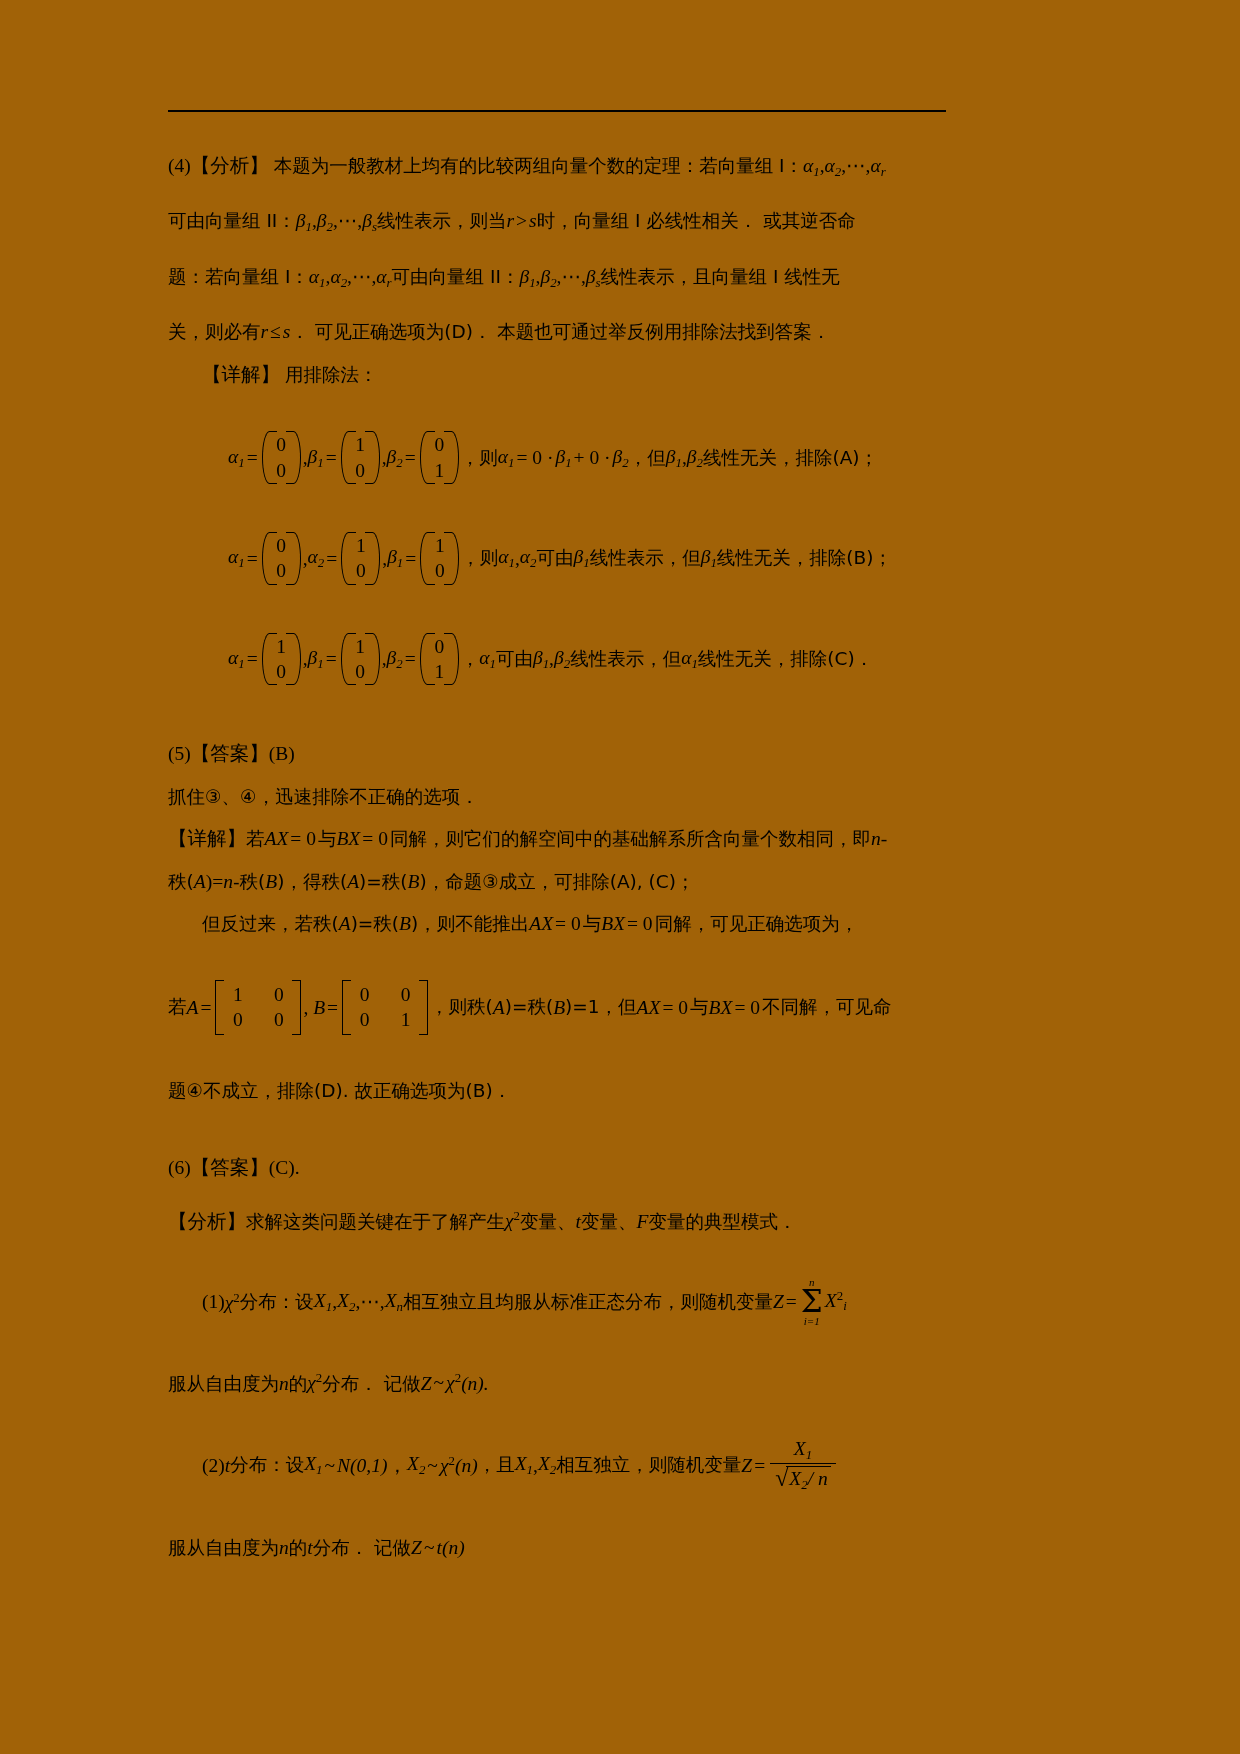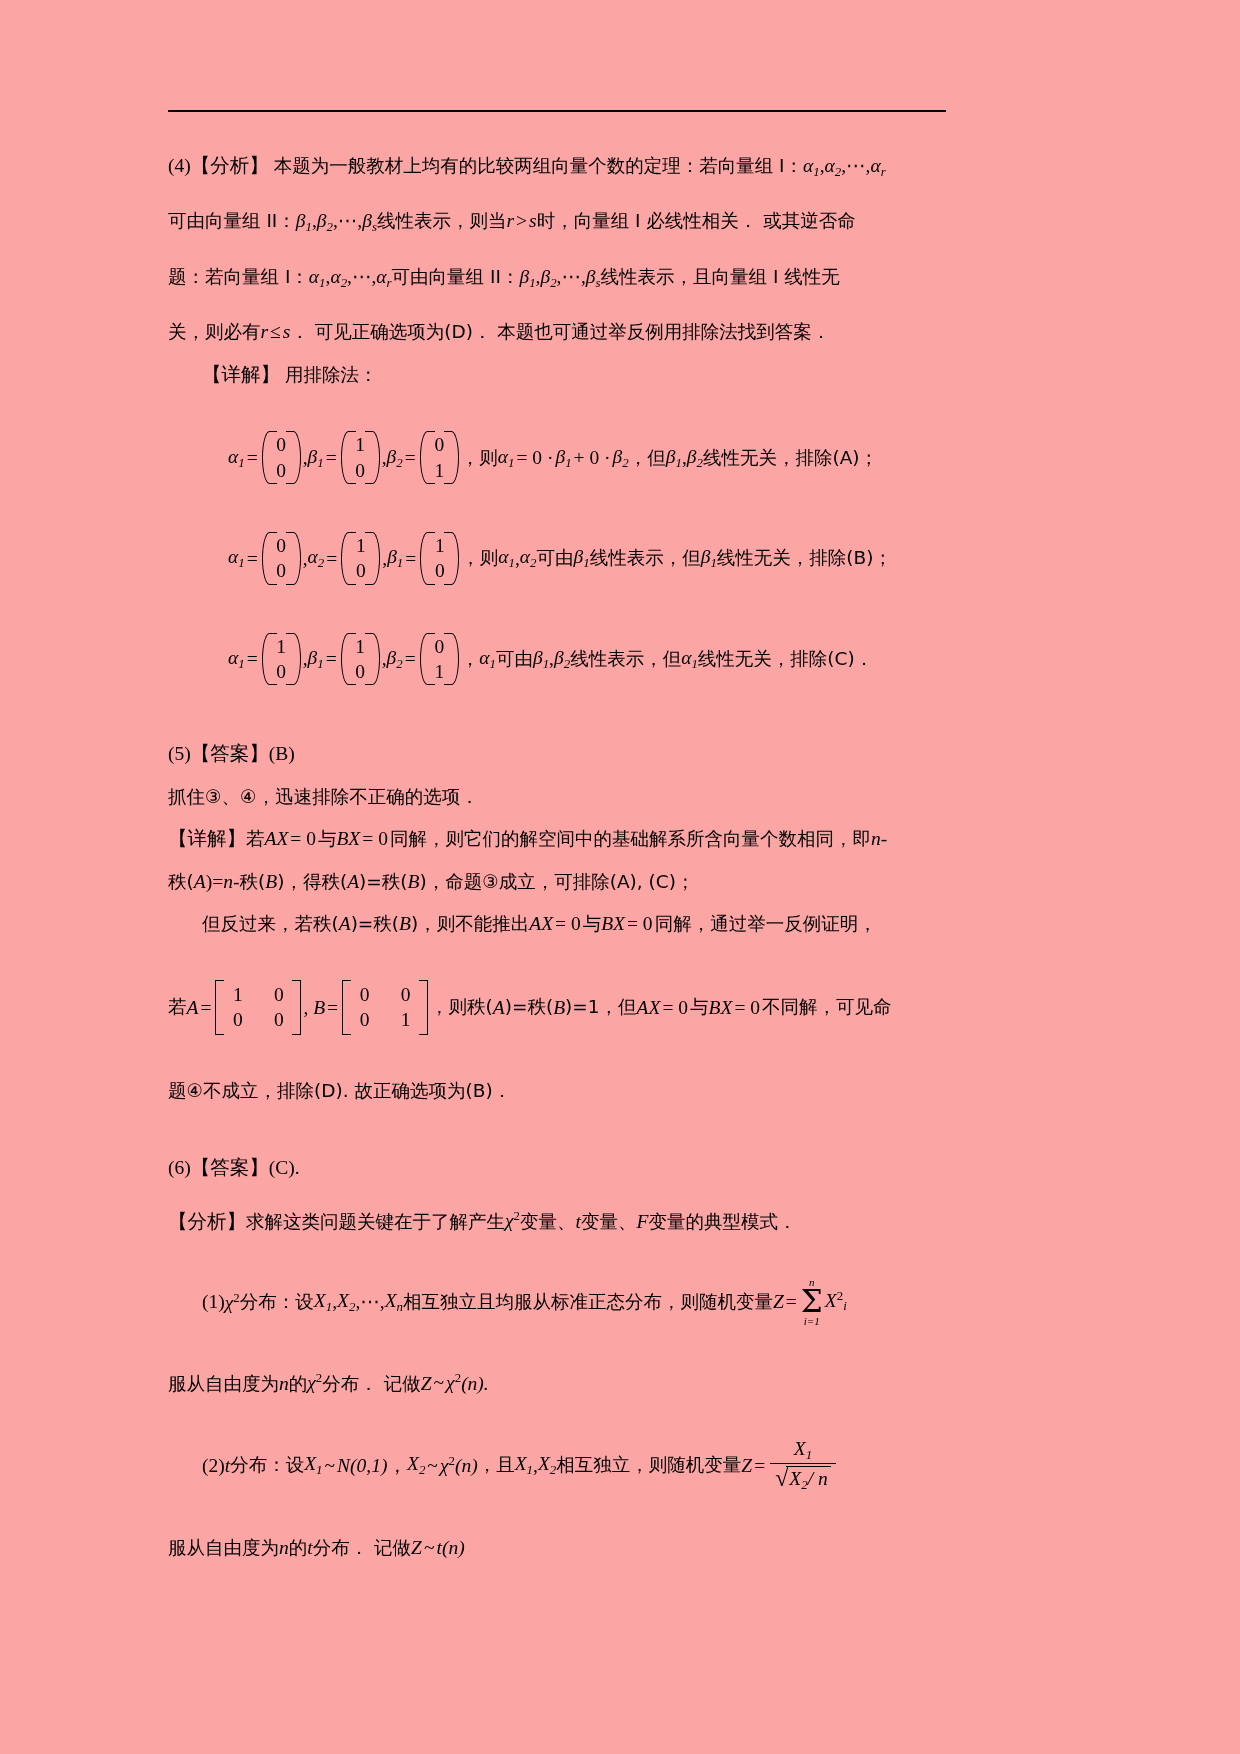--- a/index.html
+++ b/index.html
@@ -14,21 +14,21 @@
     font-family: "Liberation Serif", "DejaVu Serif", serif;
     color: #000000;
     position: relative;
     overflow: hidden;
   }
   .page {
     position: absolute;
     left: 0; top: 0;
     width: 1240px;
     height: 1754px;
-    background: #fca5a5;
+    background: #a16207;
   }
   .content {
     position: absolute;
     left: 168px;
     top: 110px;
     width: 778px;
   }
   .rule {
     border-top: 2px solid #000;
     width: 778px;
@@ -353,21 +353,21 @@
 
     <div class="ln para-sp-sm">
       <span>【详解】</span><span class="cn">若</span><span class="mv">AX</span><span class="op">= 0</span><span class="cn">与</span><span class="mv">BX</span><span class="op">= 0</span><span class="cn">同解，则它们的解空间中的基础解系所含向量个数相同，即</span><span class="mv">n</span><span>-</span>
     </div>
 
     <div class="ln para-sp-sm">
       <span class="cn">秩(</span><span class="mv">A</span><span>)=</span><span class="mv">n</span><span class="cn">-秩(</span><span class="mv">B</span><span class="cn">)，得秩(</span><span class="mv">A</span><span class="cn">)=秩(</span><span class="mv">B</span><span class="cn">)，命题③成立，可排除(A), (C)；</span>
     </div>
 
     <div class="ln para-sp-sm indent">
-      <span class="cn">但反过来，若秩(</span><span class="mv">A</span><span class="cn">)=秩(</span><span class="mv">B</span><span class="cn">)，则不能推出</span><span class="mv">AX</span><span class="op">= 0</span><span class="cn">与</span><span class="mv">BX</span><span class="op">= 0</span><span class="cn">同解，通过举一反例证明，</span>
+      <span class="cn">但反过来，若秩(</span><span class="mv">A</span><span class="cn">)=秩(</span><span class="mv">B</span><span class="cn">)，则不能推出</span><span class="mv">AX</span><span class="op">= 0</span><span class="cn">与</span><span class="mv">BX</span><span class="op">= 0</span><span class="cn">同解，可见正确选项为，</span>
     </div>
 
     <div class="eqrow para-sp-lg">
       <span class="cn">若</span><span class="mv">A</span><span class="op">=</span>
       <span class="mat">
           <span class="brk-l"></span>
           <span class="mcells wide">
             <span class="mrow two">
               <span class="mcell">1</span>
               <span class="mcell">0</span>

